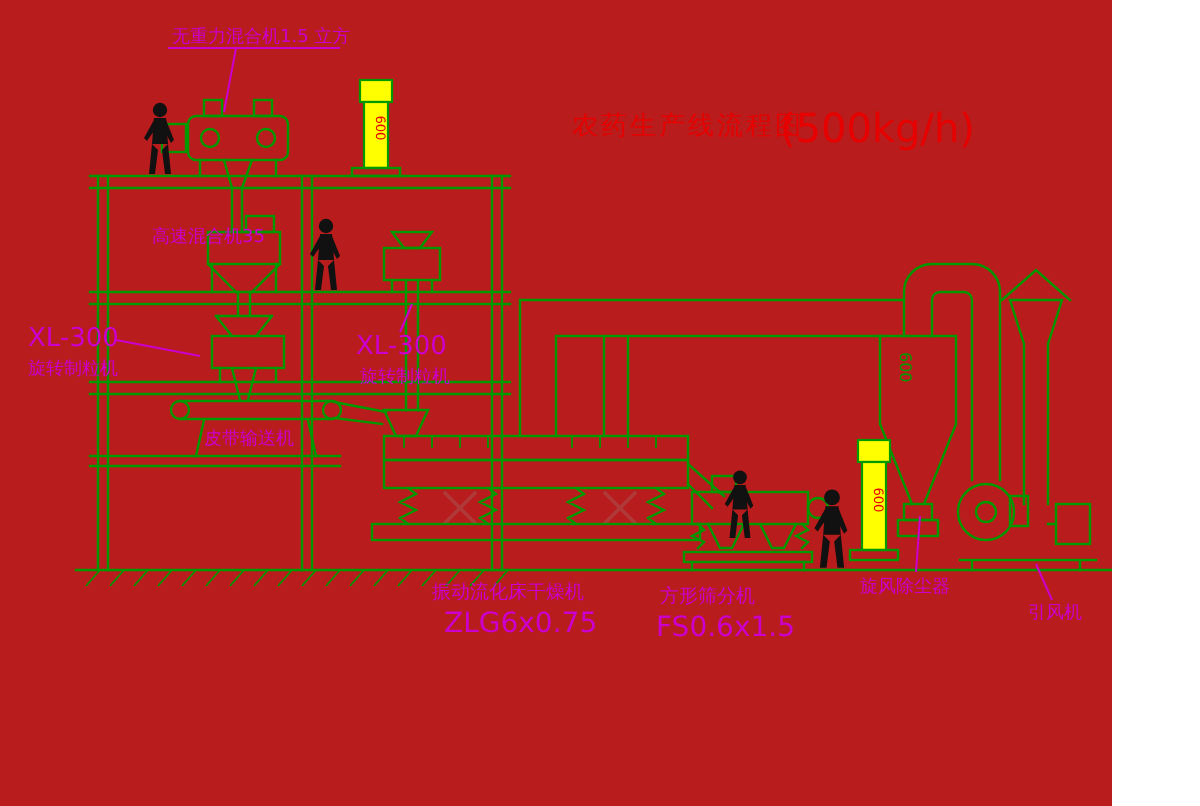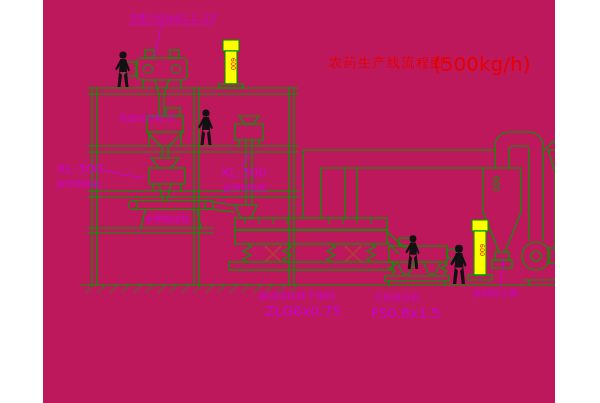--- a/index.html
+++ b/index.html
@@ -1,16 +1,16 @@
 <!DOCTYPE html>
 <html><head>
 <meta charset="utf-8">
 <style>
   html,body{margin:0;padding:0;background:#ffffff;}
-  .stage{position:relative;width:512px;height:403px;background:#be185d;overflow:hidden;margin-left:43px;}
+  .stage{position:relative;width:556px;height:403px;background:#b91c1c;overflow:hidden;}
   svg{display:block;}
   .g{stroke:#009900;fill:none;stroke-width:1.2;stroke-linecap:square;}
   .gthin{stroke:#009900;fill:none;stroke-width:0.9;}
   .m{stroke:#cc00cc;fill:none;stroke-width:1;}
   .y{fill:#ffff00;stroke:#009900;stroke-width:1.1;}
   .maroon{stroke:#b03a3a;fill:none;stroke-width:1.8;}
   text{font-family:"DejaVu Sans",sans-serif;}
   .t-mag{fill:#cc00cc;}
   .t-red{fill:#e60000;}
   .t-grn{fill:#009900;}

